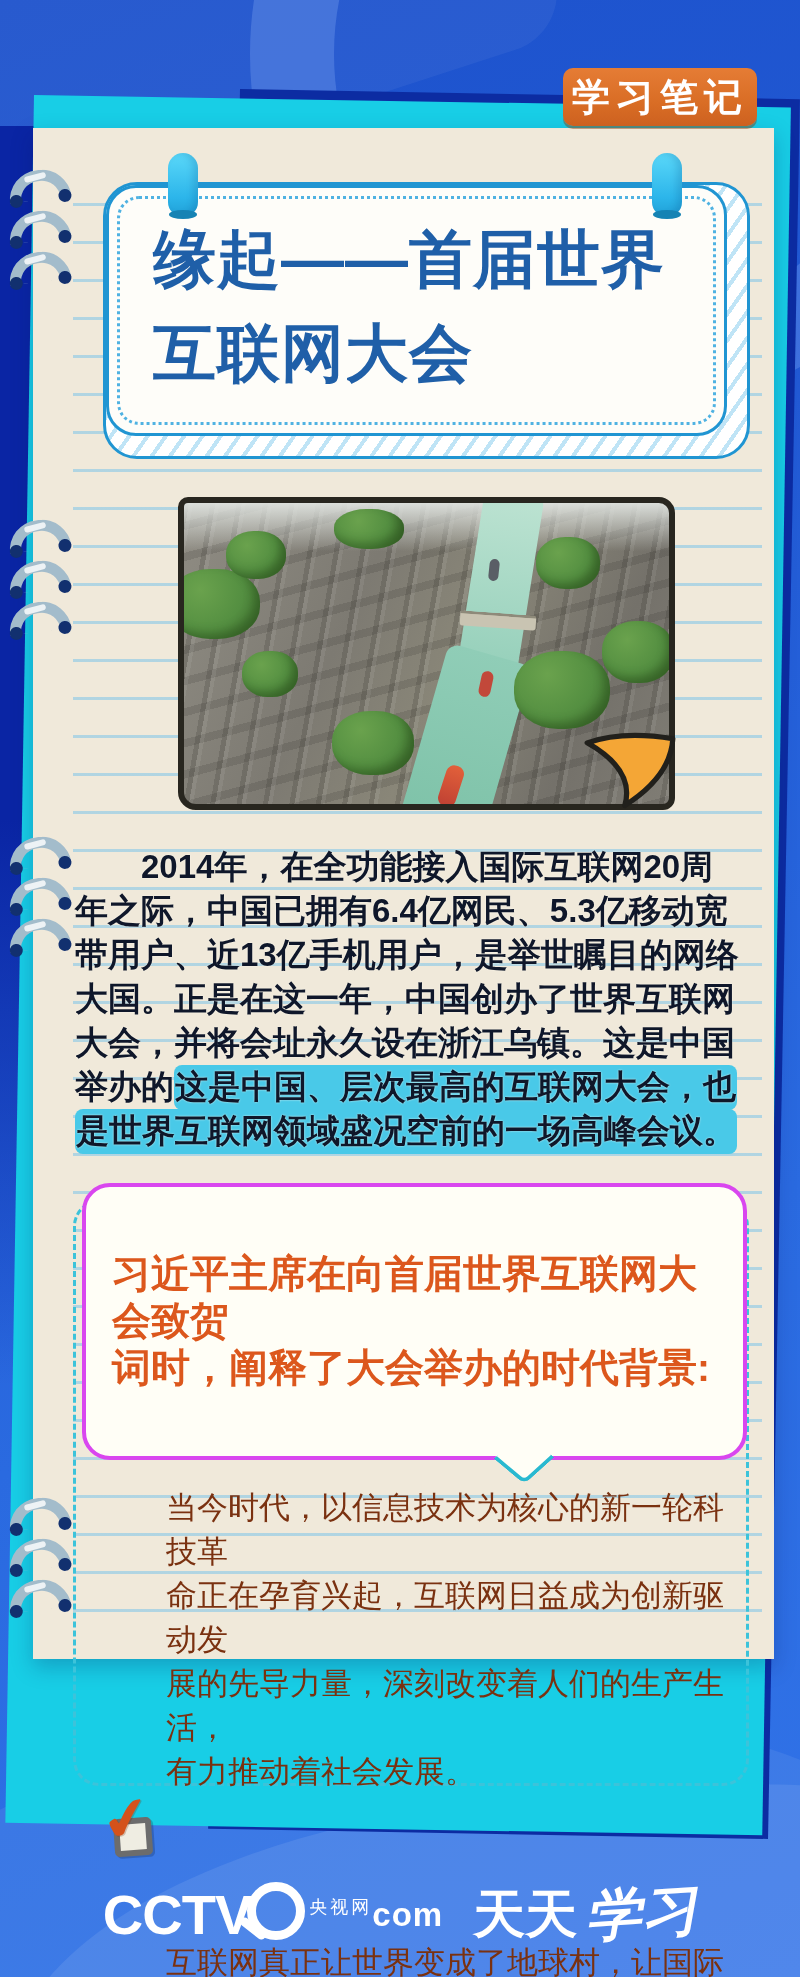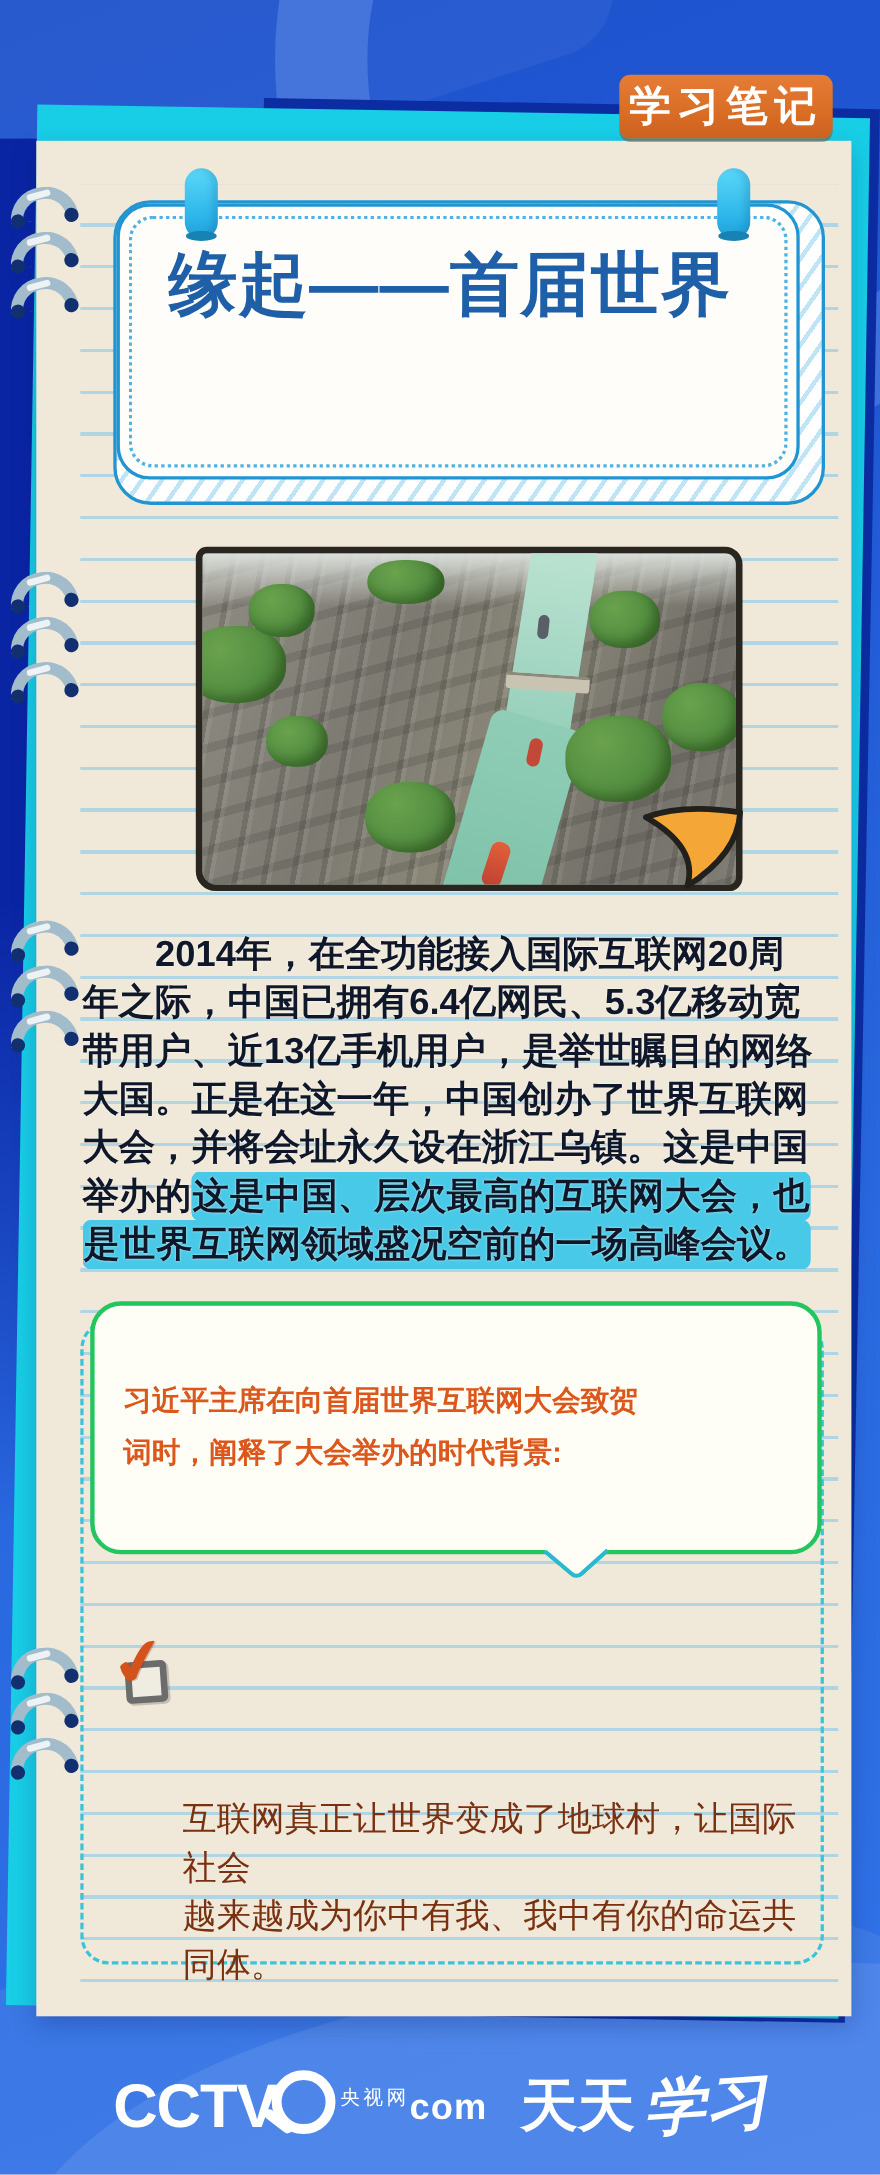--- a/index.html
+++ b/index.html
@@ -20,21 +20,21 @@
                background:rgba(255,255,255,.09); border-radius:100% 0 0 0; transform:rotate(6deg); }
 
   .navy-offset { position:absolute; left:240px; top:89px; width:560px; height:1740px;
                  background:#0c2ca2; transform:rotate(1.05deg); transform-origin:top left; }
   .left-shadow { position:absolute; left:0; top:126px; width:34px; height:1260px;
                  background:linear-gradient(180deg,#0a25a4 0%,#0a25a4 55%,rgba(10,37,164,0) 100%); }
   .cyan-card { position:absolute; left:34px; top:95px; width:757px; height:1728px;
                background:#18cee6; transform:rotate(0.95deg); transform-origin:top left; }
 
   
-  .paper { position:absolute; left:33px; top:128px; width:741px; height:1705px;
+  .paper { position:absolute; left:33px; top:128px; width:741px; height:1531px;
            background:#f0e9da; box-shadow:0 8px 20px rgba(8,25,90,.25); }
   .ruled { position:absolute; left:40px; right:12px; top:40px; bottom:26px;
            background:repeating-linear-gradient(180deg, transparent 0 35px,
                       rgba(125,196,232,.55) 35px 38px); pointer-events:none; }
 
   
   .tab { position:absolute; left:563px; top:68px; width:194px; height:58px; z-index:8;
          background:linear-gradient(180deg,#e57c35 0%,#d96d25 60%,#cd6120 100%);
          border-radius:10px; color:#fff; font-size:38px; font-weight:bold; text-align:center;
          line-height:58px; letter-spacing:6px; box-shadow:0 3px 0 rgba(140,60,10,.45); }
@@ -101,22 +101,22 @@
 
   
   .para { position:absolute; left:42px; top:684px; width:682px; font-size:33px; font-weight:bold;
           color:#0f172a; line-height:44px; text-indent:2em; white-space:pre-line; z-index:3;
           text-shadow:0 0 2px rgba(255,252,240,.8); }
   .para mark { background:#49c9e8; color:inherit; padding:3px 1px 5px;
           border-radius:8px; box-decoration-break:clone; -webkit-box-decoration-break:clone; }
 
   
   .bubble { position:absolute; left:49px; top:1055px; width:665px; box-sizing:border-box;
-          background:#fffef6; border:4px solid #22c55e; border-radius:28px;
-          padding:16px 26px 18px; font-size:26px; font-weight:bold; color:#dc571c;
+          background:#fffef6; border:4px solid #d946ef; border-radius:28px;
+          padding:16px 26px 18px; font-size:39px; font-weight:bold; color:#dc571c;
           line-height:47px; text-indent:2em; white-space:pre-line; z-index:4; }
   .bubble-tail { position:absolute; left:418px; bottom:-22px; width:36px; height:36px;
           background:#fffef6; border-right:4px solid #29b9d0; border-bottom:4px solid #29b9d0;
           transform:rotate(40deg) skewX(-8deg); border-bottom-right-radius:8px; }
 
   
   .checkbox-panel { position:absolute; left:40px; top:1072px; width:676px; height:586px;
           border:3px dashed #3cc3da; border-radius:26px; box-sizing:border-box;
           padding:150px 16px 0 30px; z-index:3; }
   .checkbox-panel ul { margin:0; padding:0; list-style:none; }
@@ -163,20 +163,21 @@
   <div class="left-shadow"></div>
   <div class="cyan-card"></div>
 
   <div class="paper">
     <div class="ruled"></div>
 
     <div class="title-wrap">
       <div class="title-inner">
         <div class="title-text">
           <div>缘起——首届世界</div>
+          <div>互联网大会</div>
         </div>
       </div>
     </div>
     <div class="clip clip-left"></div>
     <div class="clip clip-right"></div>
 
     <div class="photo">
       <div class="photo-clip">
         <div class="canal"></div>
         <div class="canal2"></div>
@@ -204,20 +205,24 @@
 大国。正是在这一年，中国创办了世界互联网
 大会，并将会址永久设在浙江乌镇。这是中国
 举办的</span><mark>这是中国、层次最高的互联网大会，也
 是世界互联网领域盛况空前的一场高峰会议。</mark></p>
 
     <div class="checkbox-panel">
       <ul>
         <li>
           <span class="cbx"></span>
           <span class="cmk">✔</span>
+          <span>当今时代，以信息技术为核心的新一轮科技革
+命正在孕育兴起，互联网日益成为创新驱动发
+展的先导力量，深刻改变着人们的生产生活，
+有力推动着社会发展。</span>
         </li>
         <li>
           <span class="cbx"></span>
           <span class="cmk">✔</span>
           <span>互联网真正让世界变成了地球村，让国际社会
 越来越成为你中有我、我中有你的命运共同体。</span>
         </li>
 
       </ul>
     </div>

